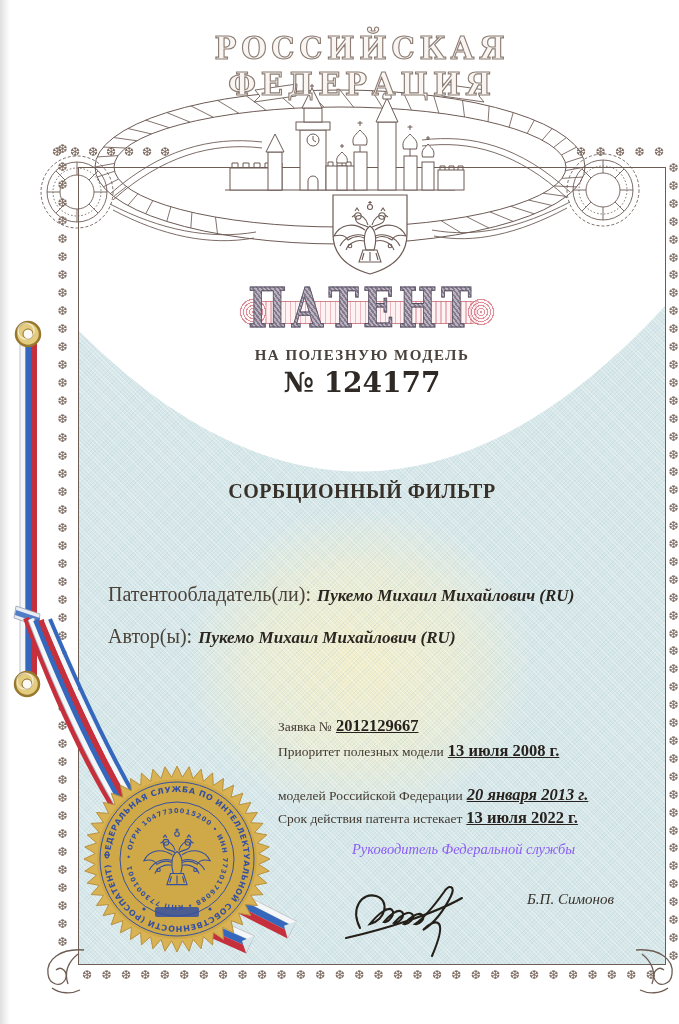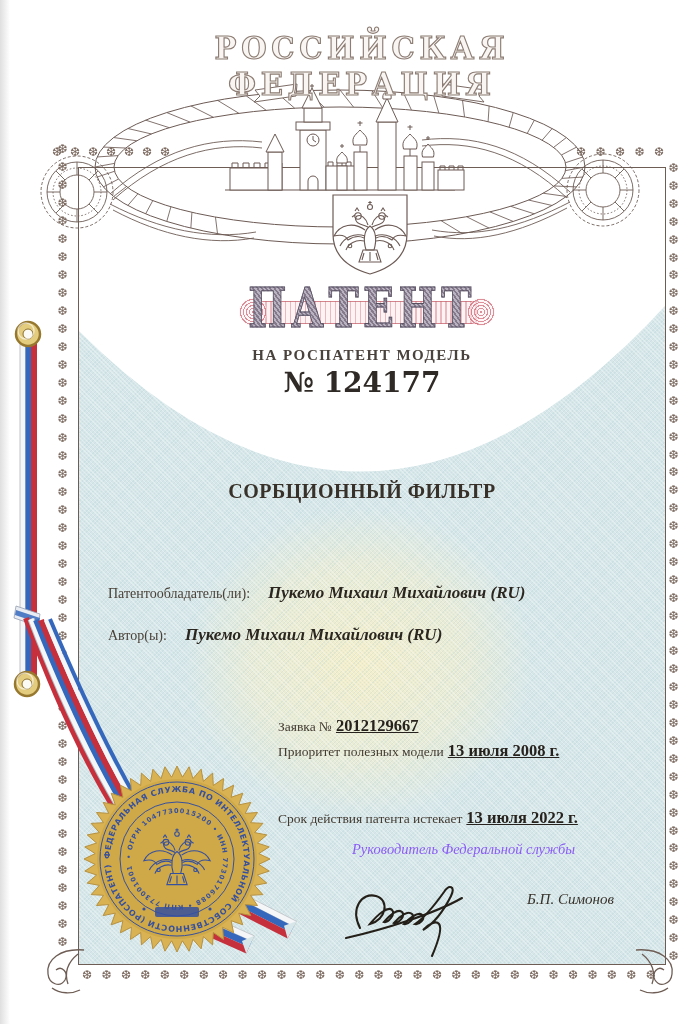--- a/index.html
+++ b/index.html
@@ -48,21 +48,21 @@
      -webkit-background-clip:text;background-clip:text;color:transparent;-webkit-text-stroke:1px #575061;}
   .kind-subtitle{position:absolute;left:0;top:347px;width:100%;font-weight:700;font-size:15px;
      letter-spacing:1.5px;color:#4a423c;}
   .doc-number{position:absolute;left:0;top:366px;width:100%;font-family:"DejaVu Serif",serif;
      font-weight:700;font-size:28px;color:#2f2a26;}
   .doc-title{position:absolute;left:0;top:480px;width:100%;font-weight:700;font-size:20px;
      letter-spacing:.5px;color:#38312a;}
 
   
   .txt{position:absolute;z-index:4;white-space:nowrap;}
-  .lbl{font-size:14px;color:#4a4138;margin-right:18px;}
+  .lbl{font-size:20px;color:#4a4138;margin-right:6px;}
   .val-bi{font-size:17px;font-weight:700;font-style:italic;color:#2b2620;}
   #holder-line{left:108px;top:583px;}
   #author-line{left:108px;top:625px;}
   .det{font-size:13.5px;color:#433a31;}
   .det b{font-size:16.5px;font-weight:700;color:#27221d;margin-left:4px;text-decoration:underline;}
   .det b.it{font-style:italic;}
   #det-app{left:278px;top:716px;}
   #det-pri{left:278px;top:741px;}
   #det-reg1{left:278px;top:764px;}
   #det-reg2{left:278px;top:785px;}
@@ -377,37 +377,40 @@
             <circle cx="20" cy="14" r="1.8"></circle>
           </g>
         </g>
     </g>
   </svg>
 
   <div class="stage">
     <div class="country">РОССИЙСКАЯ ФЕДЕРАЦИЯ</div>
     <div class="patent-band"></div>
     <div class="patent-word">ПАТЕНТ</div>
-    <div class="kind-subtitle">НА РОСПАТЕНТ МОДЕЛЬ</div>
+    <div class="kind-subtitle">НА ПОЛЕЗНУЮ МОДЕЛЬ</div>
     <div class="doc-number">№ 124177</div>
     <div class="doc-title">СОРБЦИОННЫЙ ФИЛЬТР</div>
   </div>
 
   <div class="txt" id="holder-line">
     <span class="lbl">Патентообладатель(ли):</span><span class="val-bi">Пукемо Михаил Михайлович (RU)</span>
   </div>
   <div class="txt" id="author-line">
     <span class="lbl">Автор(ы):</span><span class="val-bi">Пукемо Михаил Михайлович (RU)</span>
   </div>
 
   <div class="txt det" id="det-app">
     <span>Заявка №</span><b>2012129667</b>
   </div>
   <div class="txt det" id="det-pri">
     <span>Приоритет полезных модели</span><b>13 июля 2008 г.</b>
+  </div>
+  <div class="txt det" id="det-reg2">
+    <span>моделей Российской Федерации</span><b class="it">20 января 2013 г.</b>
   </div>
   <div class="txt det" id="det-exp">
     <span>Срок действия патента истекает</span><b>13 июля 2022 г.</b>
   </div>
 
   <div class="txt official" id="official-block">
     <div>Руководитель Федеральной службы</div>
   </div>
   <div class="txt" id="signer-name">Б.П. Симонов</div>
 

